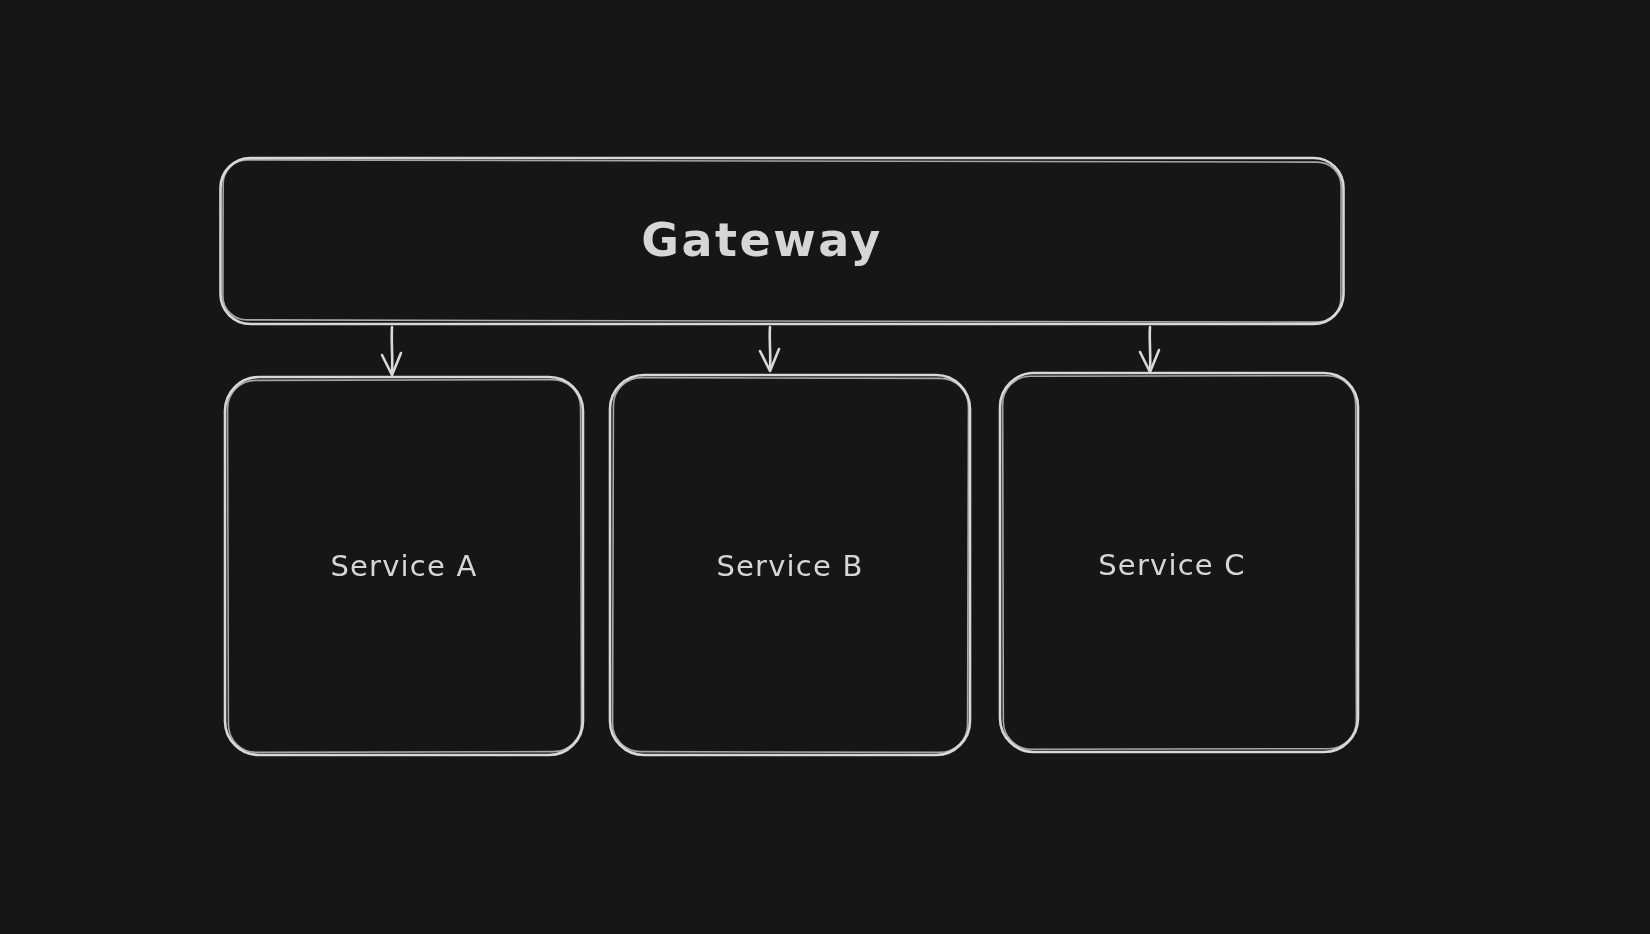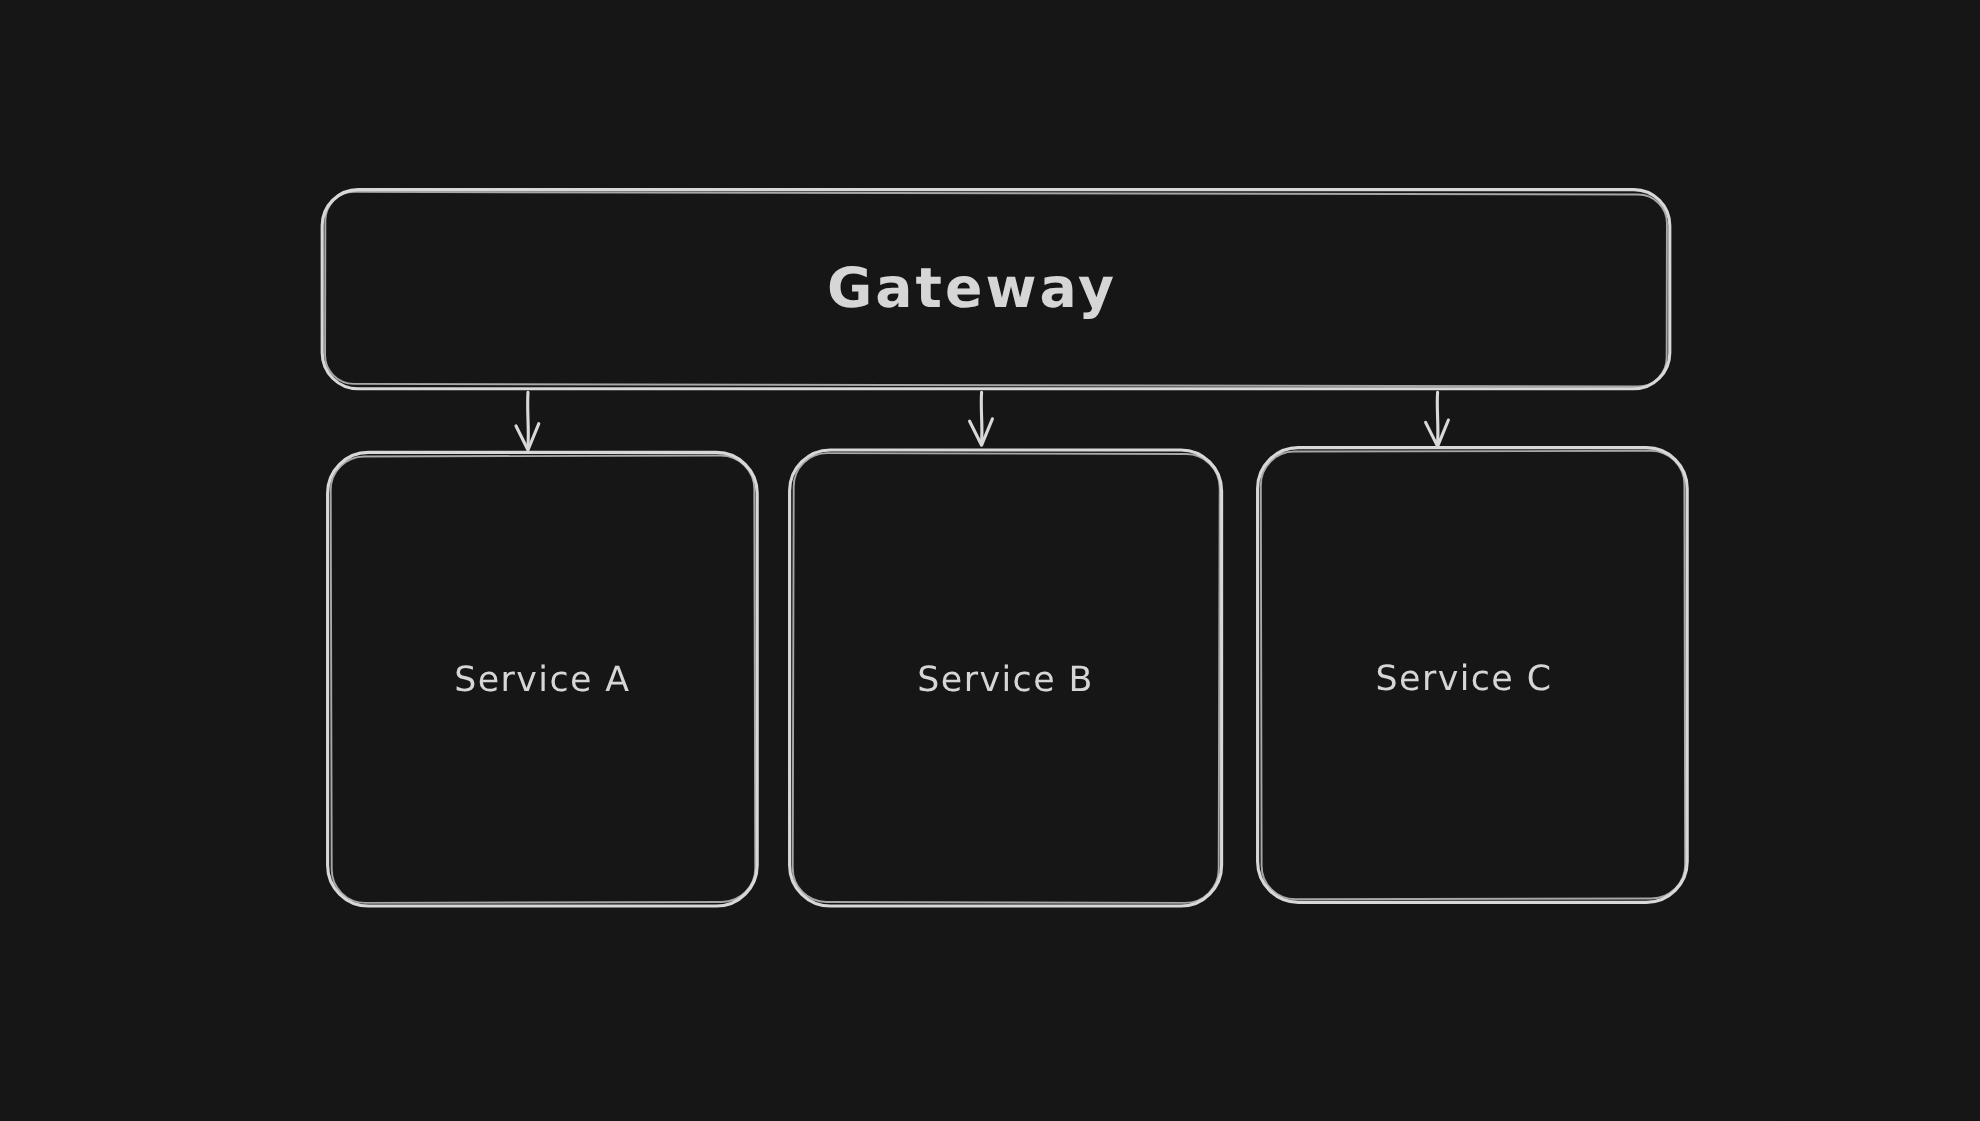--- a/index.html
+++ b/index.html
@@ -13,21 +13,20 @@
     background: var(--bg);
     width: 1650px;
     height: 934px;
     overflow: hidden;
   }
   .canvas-wrap {
     position: relative;
     width: 1544px;
     height: 934px;
     background: var(--bg);
-    padding-left: 48px;
   }
   svg text {
     font-family: "DejaVu Sans", "Liberation Sans", sans-serif;
     fill: var(--text);
     text-anchor: middle;
     dominant-baseline: central;
   }
   .label-lg {
     font-size: 46px;
     font-weight: bold;

